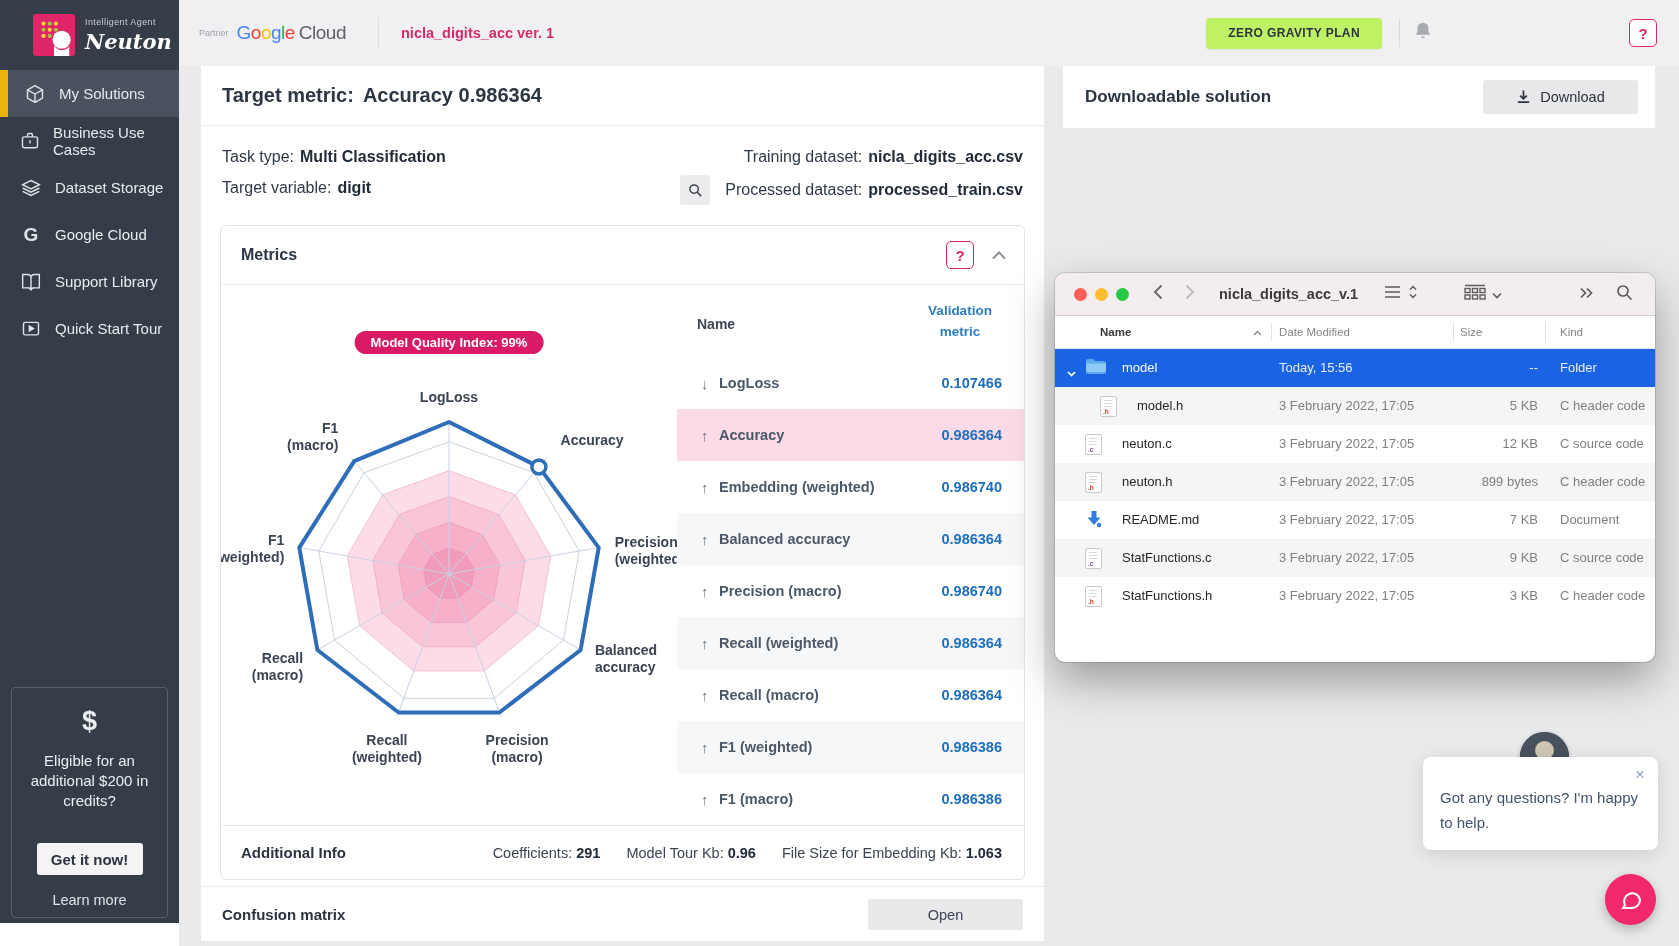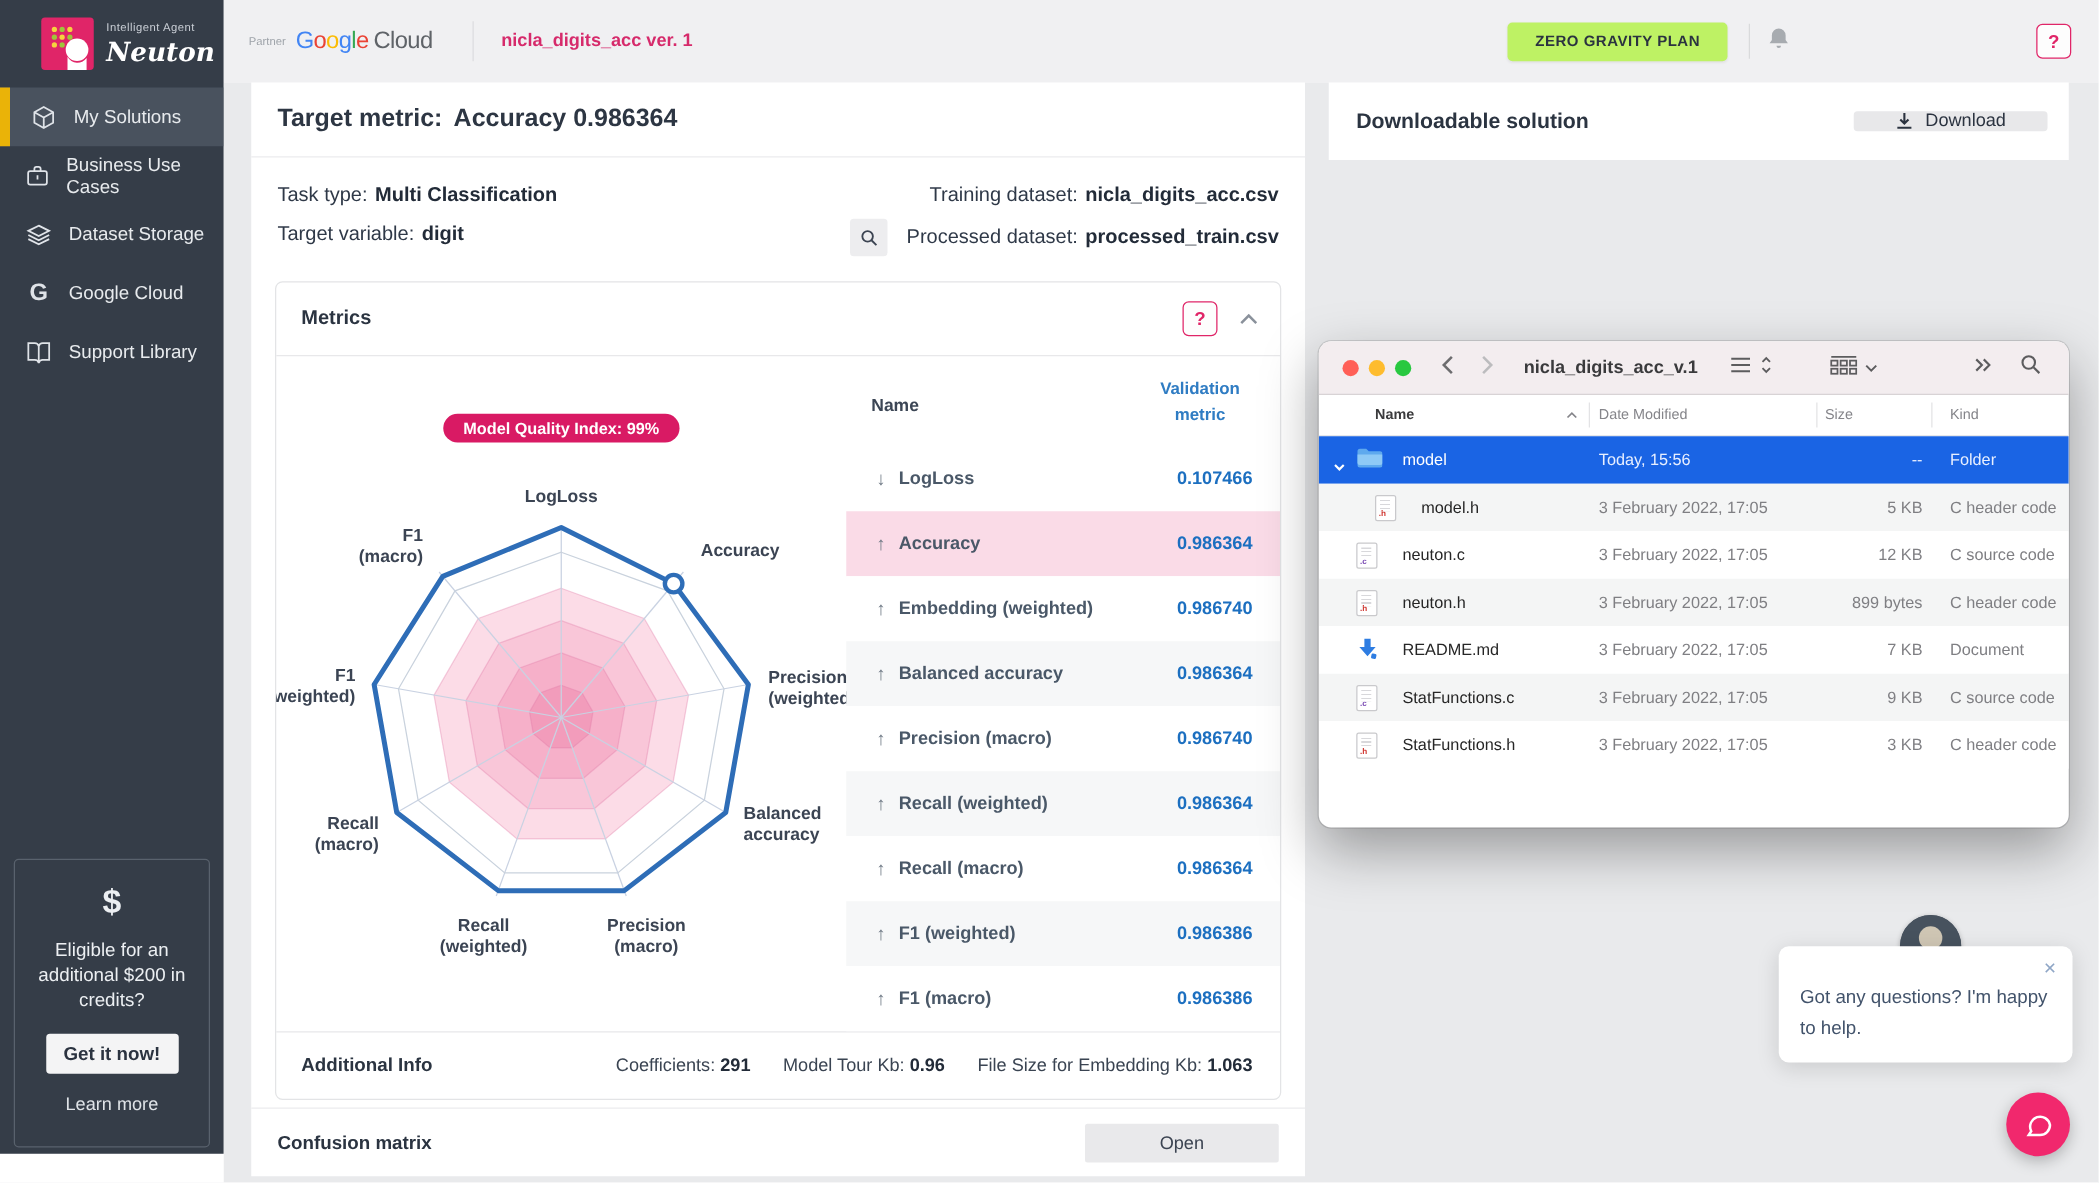--- a/index.html
+++ b/index.html
@@ -16,21 +16,21 @@
   .logo-brand { font-family:"DejaVu Serif", serif; font-style:italic; font-weight:bold; font-size:21px; color:#ffffff; }
   .nav { margin-top:0; }
   .nav-item { display:flex; align-items:center; gap:13px; height:47px; padding-left:16px;
     color:#e8ebee; font-size:15px; cursor:pointer; border-left:4px solid transparent; }
   .nav-item.active { background:#49525e; border-left:8px solid #eab308; }
   .nav-ic { width:22px; height:22px; display:flex; align-items:center; justify-content:center; color:#dfe3e8; }
   .promo { position:absolute; left:11px; top:687px; width:157px; height:231px; border:1px solid #59626d;
     border-radius:4px; text-align:center; color:#eceff2; }
   .promo-sym { font-size:27px; font-weight:bold; margin-top:18px; }
   .promo-text { font-size:15px; line-height:20px; padding:0 16px; margin-top:14px; }
-  .promo-btn { display:block; margin:16px auto 0; width:106px; height:32px; background:#f4f4f5; color:#2b3340;
+  .promo-btn { display:block; margin:32px auto 0; width:106px; height:32px; background:#f4f4f5; color:#2b3340;
     font-weight:bold; font-size:15px; border:none; border-radius:3px; cursor:pointer; }
   .promo-link { display:inline-block; margin-top:17px; font-size:14.5px; color:#dfe3e7; cursor:pointer; }
 
   
   .topbar { position:absolute; left:179px; top:0; width:1500px; height:66px; background:#f0f0f2;
     display:flex; align-items:center; }
   .partner { font-size:9px; color:#9ea3a9; margin-left:20px; margin-right:8px; }
   .glogo { font-size:19px; font-weight:500; letter-spacing:-.5px; }
   .gl-b{color:#4285F4}.gl-r{color:#EA4335}.gl-y{color:#FBBC05}.gl-g{color:#34A853}
   .gcloud { color:#5f6368; margin-left:4px; font-size:19px; }
@@ -92,21 +92,21 @@
   .confusion { margin-top:6px; border-top:1px solid #ececee; height:56px; display:flex; align-items:center;
     justify-content:space-between; padding:0 21px; }
   .cf-title { font-size:15px; font-weight:bold; color:#2b3441; }
   .open-btn { width:155px; height:31px; background:#e9e9eb; border:none; border-radius:2px; font-size:14.5px;
     color:#3c4452; cursor:pointer; }
 
   
   .dl-card { position:absolute; left:1063px; top:66px; width:592px; height:62px; background:#ffffff;
     display:flex; align-items:center; padding:0 17px 0 22px; }
   .dl-title { font-size:17px; font-weight:bold; color:#2b3441; }
-  .dl-btn { margin-left:auto; width:155px; height:16px; background:#e8e8ea; border:none; border-radius:3px;
+  .dl-btn { margin-left:auto; width:155px; height:34px; background:#e8e8ea; border:none; border-radius:3px;
     font-size:14.5px; color:#2b3340; cursor:pointer; display:flex; align-items:center; justify-content:center; gap:9px; }
 
   
   .finder { position:absolute; left:1055px; top:273px; width:600px; height:389px; background:#ffffff;
     border-radius:10px; box-shadow:0 18px 45px rgba(0,0,0,.35), 0 0 0 1px rgba(0,0,0,.12); overflow:hidden; }
   .f-toolbar { height:43px; background:#f3edef; border-bottom:1px solid #d8d3d5; display:flex; align-items:center; }
   .lights { display:flex; gap:8px; margin-left:19px; }
   .light { width:13px; height:13px; border-radius:50%; }
   .l-r{background:#ff5f57}.l-y{background:#febc2e}.l-g{background:#28c840}
   .f-nav { display:flex; gap:22px; margin-left:24px; }
@@ -211,20 +211,29 @@
         <span class="nav-ic" style="font-size:19px;font-weight:bold;">G</span>
         <span>Google Cloud</span>
       </div>
       <div class="nav-item">
         <span class="nav-ic">
           <svg width="20" height="20" viewBox="0 0 24 24" fill="none" stroke="currentColor" stroke-width="1.7">
               <path d="M12 6 a4 4 0 0 0-4-3 H2 v16 h6 a4 4 0 0 1 4 3 a4 4 0 0 1 4-3 h6 V3 h-6 a4 4 0 0 0-4 3 v16"></path>
             </svg>
         </span>
         <span>Support Library</span>
+      </div>
+      <div class="nav-item">
+        <span class="nav-ic">
+          <svg width="20" height="20" viewBox="0 0 24 24" fill="none" stroke="currentColor" stroke-width="1.7">
+              <rect x="3" y="4" width="18" height="15" rx="2"></rect>
+              <path d="M10 8.5 15 11.5 10 14.5 Z" fill="currentColor"></path>
+            </svg>
+        </span>
+        <span>Quick Start Tour</span>
       </div>
     </nav>
     <div class="promo">
       <div class="promo-sym">$</div>
       <div class="promo-text">Eligible for an additional $200 in credits?</div>
       <button class="promo-btn">Get it now!</button>
       <span class="promo-link">Learn more</span>
     </div>
   </aside>
 

